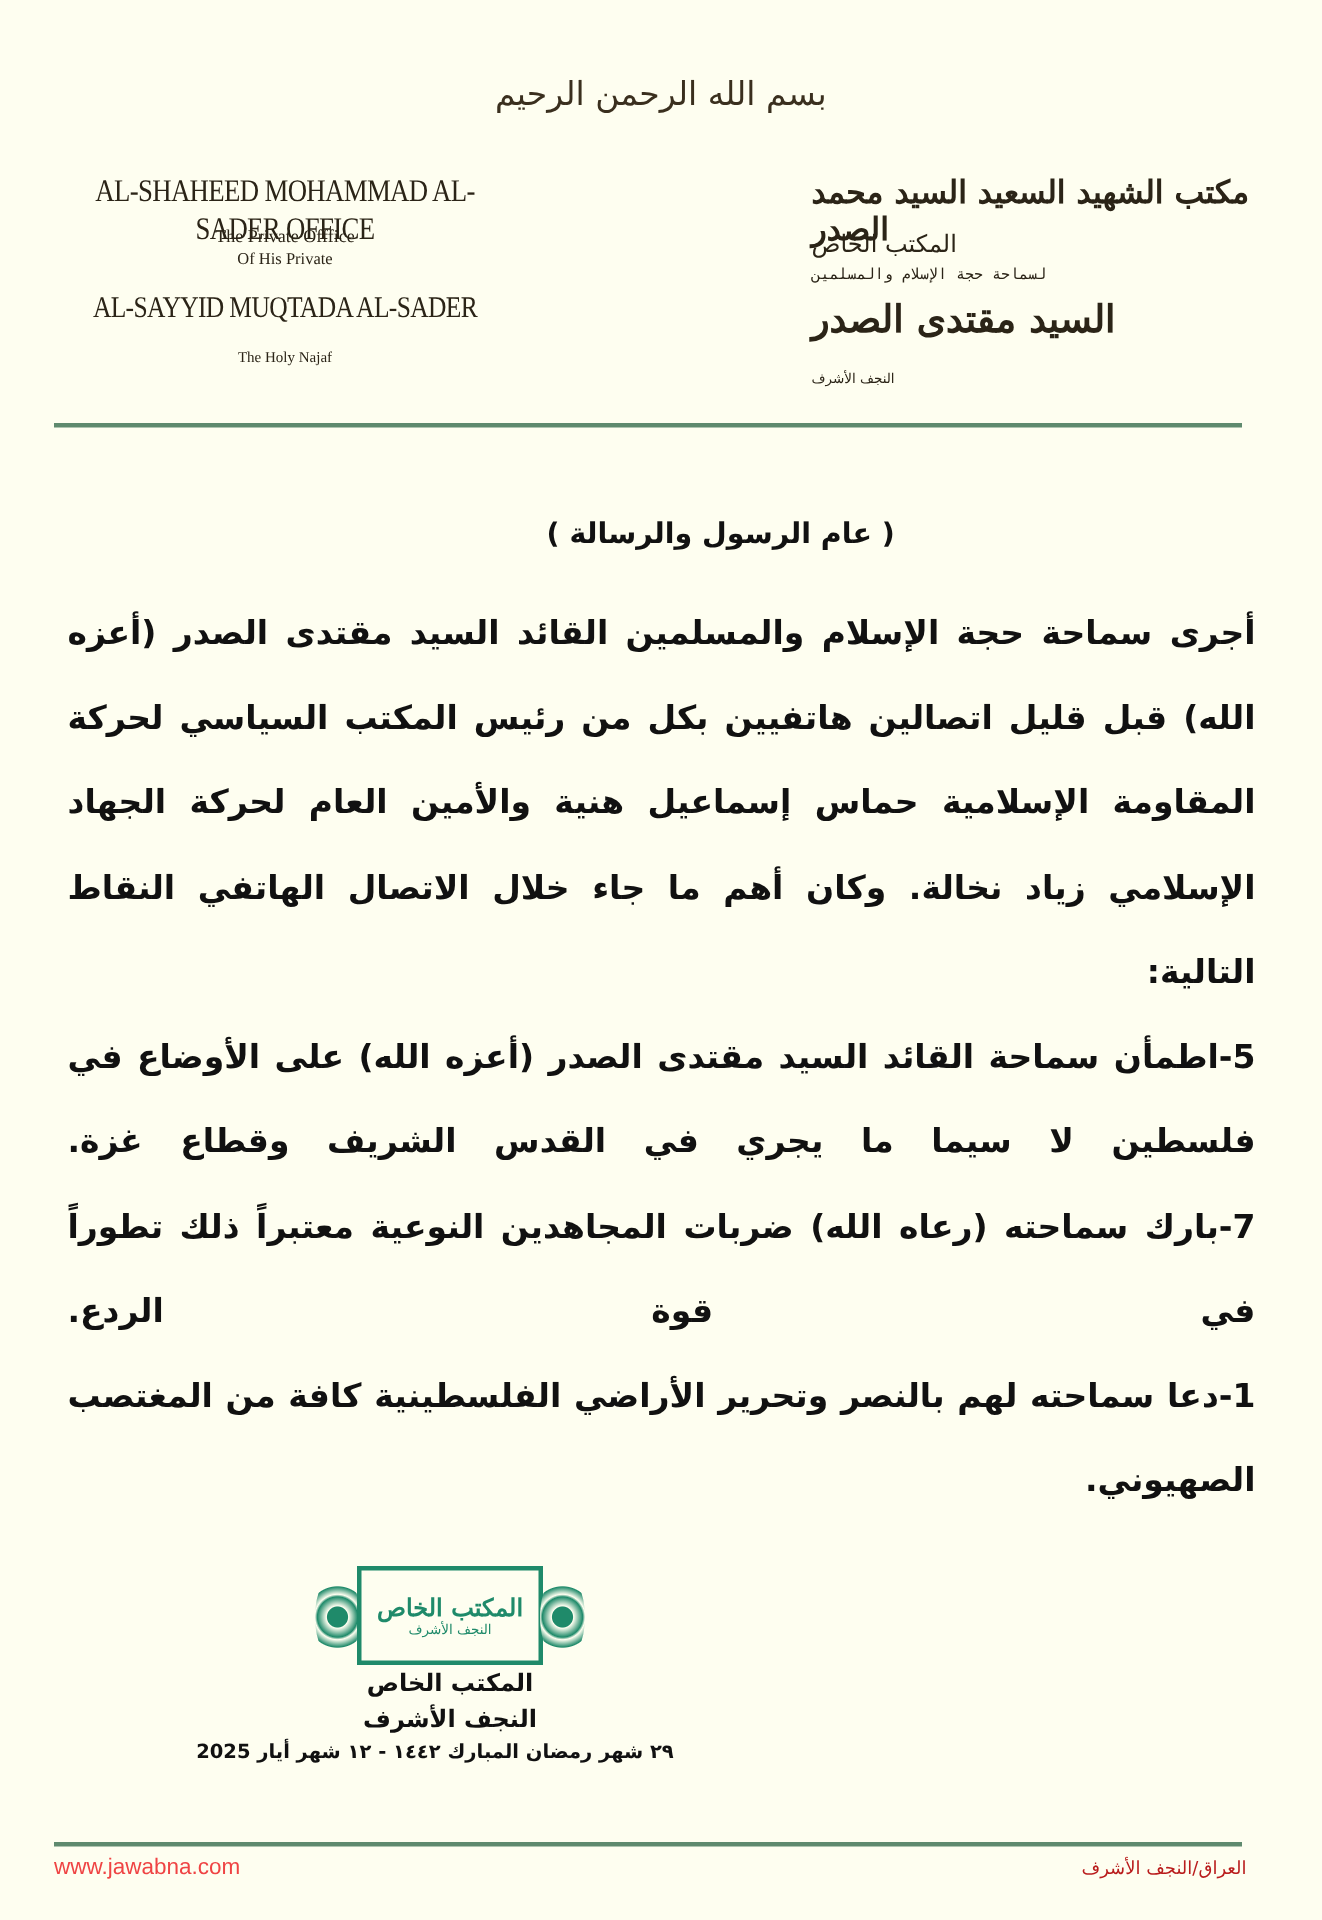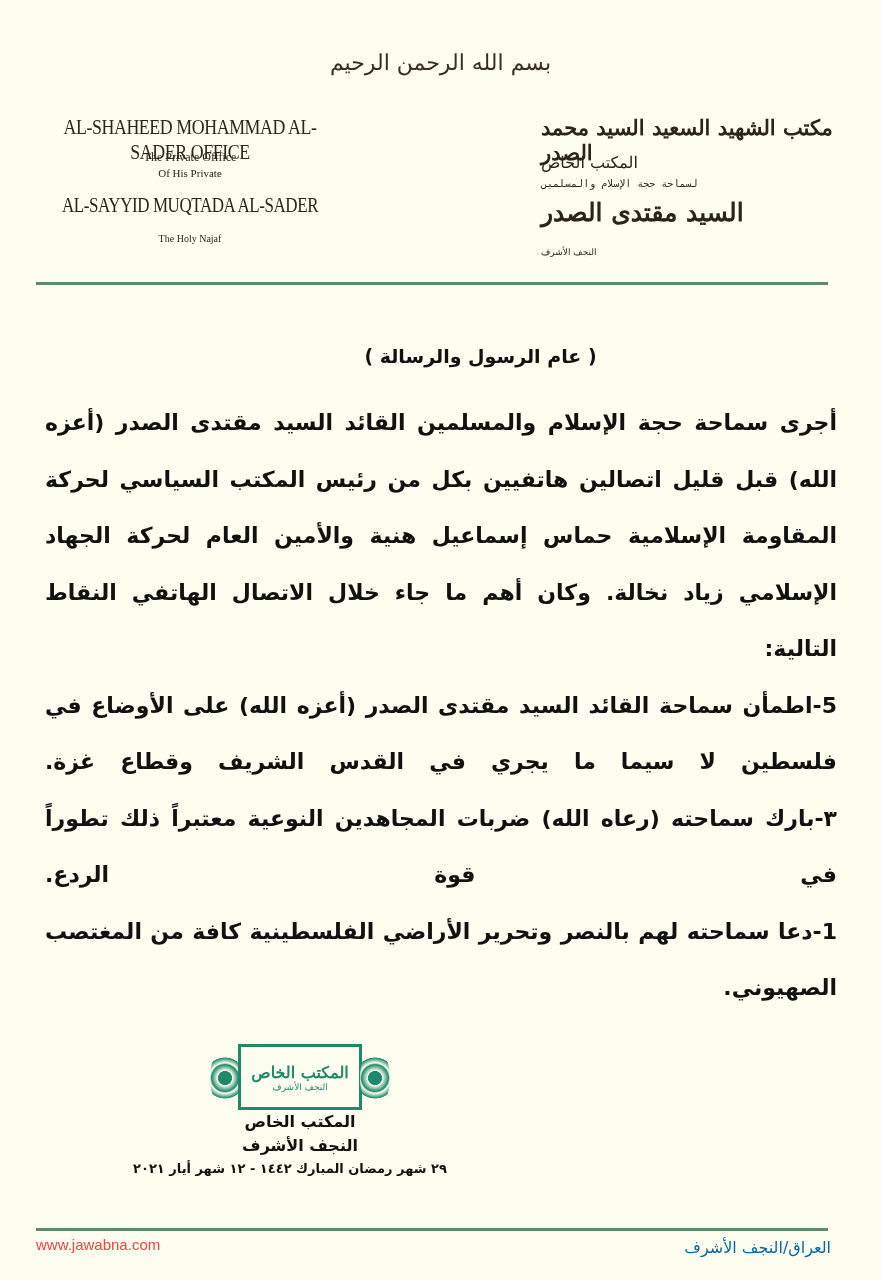--- a/index.html
+++ b/index.html
@@ -29,21 +29,21 @@
   .seal-line1 { font-size:16px; font-weight:bold; }
   .seal-line2 { font-size:9px; }
   .seal-orn { position:absolute; top:8px; width:30px; height:60px; border-radius:50%; background:radial-gradient(circle,#1f8a6a 20%,#fefef0 22%,#1f8a6a 40%,#fefef0 45%,#1f8a6a 60%,transparent 62%); }
   .seal-orn.left { left:0; }
   .seal-orn.right { right:0; }
   .sig { position:absolute; left:180px; width:240px; text-align:center; direction:rtl; font-family:"DejaVu Sans", sans-serif; font-weight:bold; font-size:16px; }
   .sig-1 { top:1112px; }
   .sig-2 { top:1136px; }
   .date { position:absolute; top:1161px; left:120px; width:340px; text-align:center; direction:rtl; font-family:"DejaVu Sans", sans-serif; font-size:13px; font-weight:bold; }
   .footer-url { position:absolute; top:1236px; left:36px; font-family:"Liberation Sans", sans-serif; font-size:15px; color:#ef4444; }
-  .footer-loc { position:absolute; top:1238px; right:50px; direction:rtl; font-family:"DejaVu Sans", sans-serif; font-size:16px; color:#0369a1; }
+  .footer-loc { position:absolute; top:1238px; right:50px; direction:rtl; font-family:"DejaVu Sans", sans-serif; font-size:12px; color:#b91c1c; }
 </style>
 </head>
 <body>
 
 <div>
   <div class="basmala">بسم الله الرحمن الرحيم</div>
 
   <div class="eng eng-1">AL-SHAHEED MOHAMMAD AL-SADER OFFICE</div>
   <div class="eng eng-2">The Private Offfice</div>
   <div class="eng eng-3">Of His Private</div>
@@ -57,32 +57,32 @@
   <div class="ar-head ar-5">النجف الأشرف</div>
 </div>
 
 <div class="rule rule-top"></div>
 
 <div class="title">( عام الرسول والرسالة )</div>
 
 <div class="body-text">
   <p>أجرى سماحة حجة الإسلام والمسلمين القائد السيد مقتدى الصدر (أعزه الله) قبل قليل اتصالين هاتفيين بكل من رئيس المكتب السياسي لحركة المقاومة الإسلامية حماس إسماعيل هنية والأمين العام لحركة الجهاد الإسلامي زياد نخالة. وكان أهم ما جاء خلال الاتصال الهاتفي النقاط التالية:</p>
   <p>5-اطمأن سماحة القائد السيد مقتدى الصدر (أعزه الله) على الأوضاع في فلسطين لا سيما ما يجري في القدس الشريف وقطاع غزة.</p>
-  <p>٣-بارك سماحته (رعاه الله) ضربات المجاهدين النوعية معتبراً ذلك تطوراً في قوة الردع.</p>
+  <p>7-بارك سماحته (رعاه الله) ضربات المجاهدين النوعية معتبراً ذلك تطوراً في قوة الردع.</p>
   <p class="last">1-دعا سماحته لهم بالنصر وتحرير الأراضي الفلسطينية كافة من المغتصب الصهيوني.</p>
 </div>
 
 <div class="seal">
   <div class="seal-orn left"></div>
   <div class="seal-box">
     <span class="seal-line1">المكتب الخاص</span>
     <span class="seal-line2">النجف الأشرف</span>
   </div>
   <div class="seal-orn right"></div>
 </div>
 
 <div class="sig sig-1">المكتب الخاص</div>
 <div class="sig sig-2">النجف الأشرف</div>
-<div class="date">٢٩ شهر رمضان المبارك ١٤٤٢ - ١٢ شهر أيار ٢٠٢١</div>
+<div class="date">٢٩ شهر رمضان المبارك ١٤٤٢ - ١٢ شهر أيار 2025</div>
 
 <div class="rule rule-bottom"></div>
 <div class="footer-url">www.jawabna.com</div>
 <div class="footer-loc">العراق/النجف الأشرف</div>
 
 </body></html>

